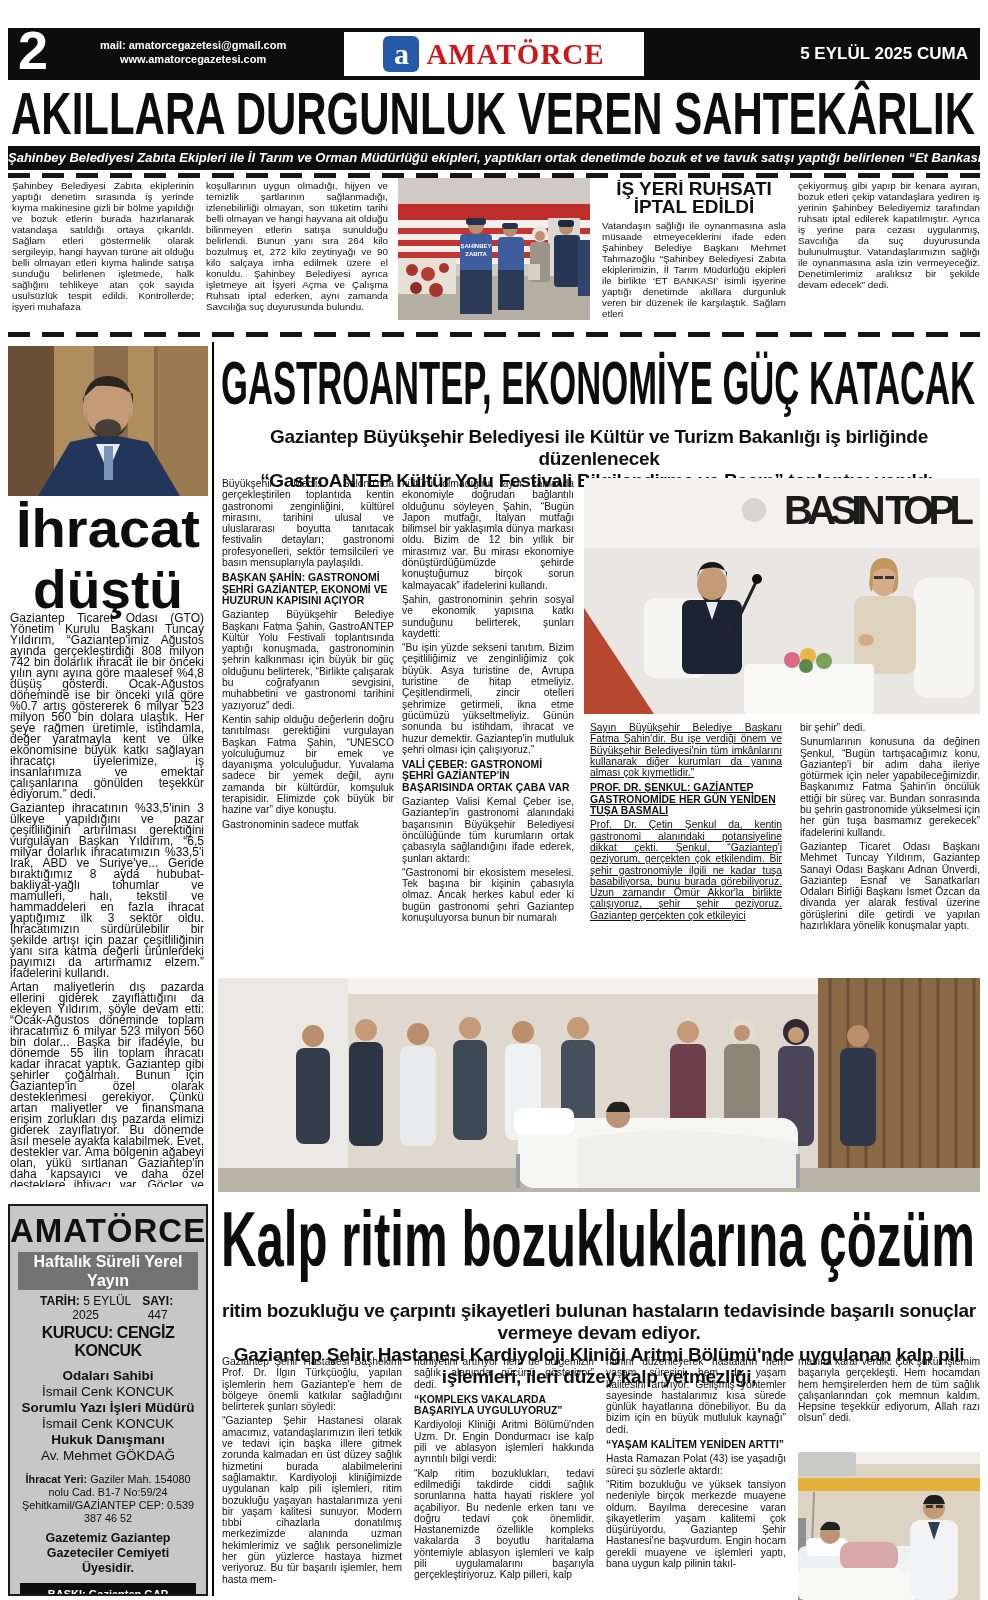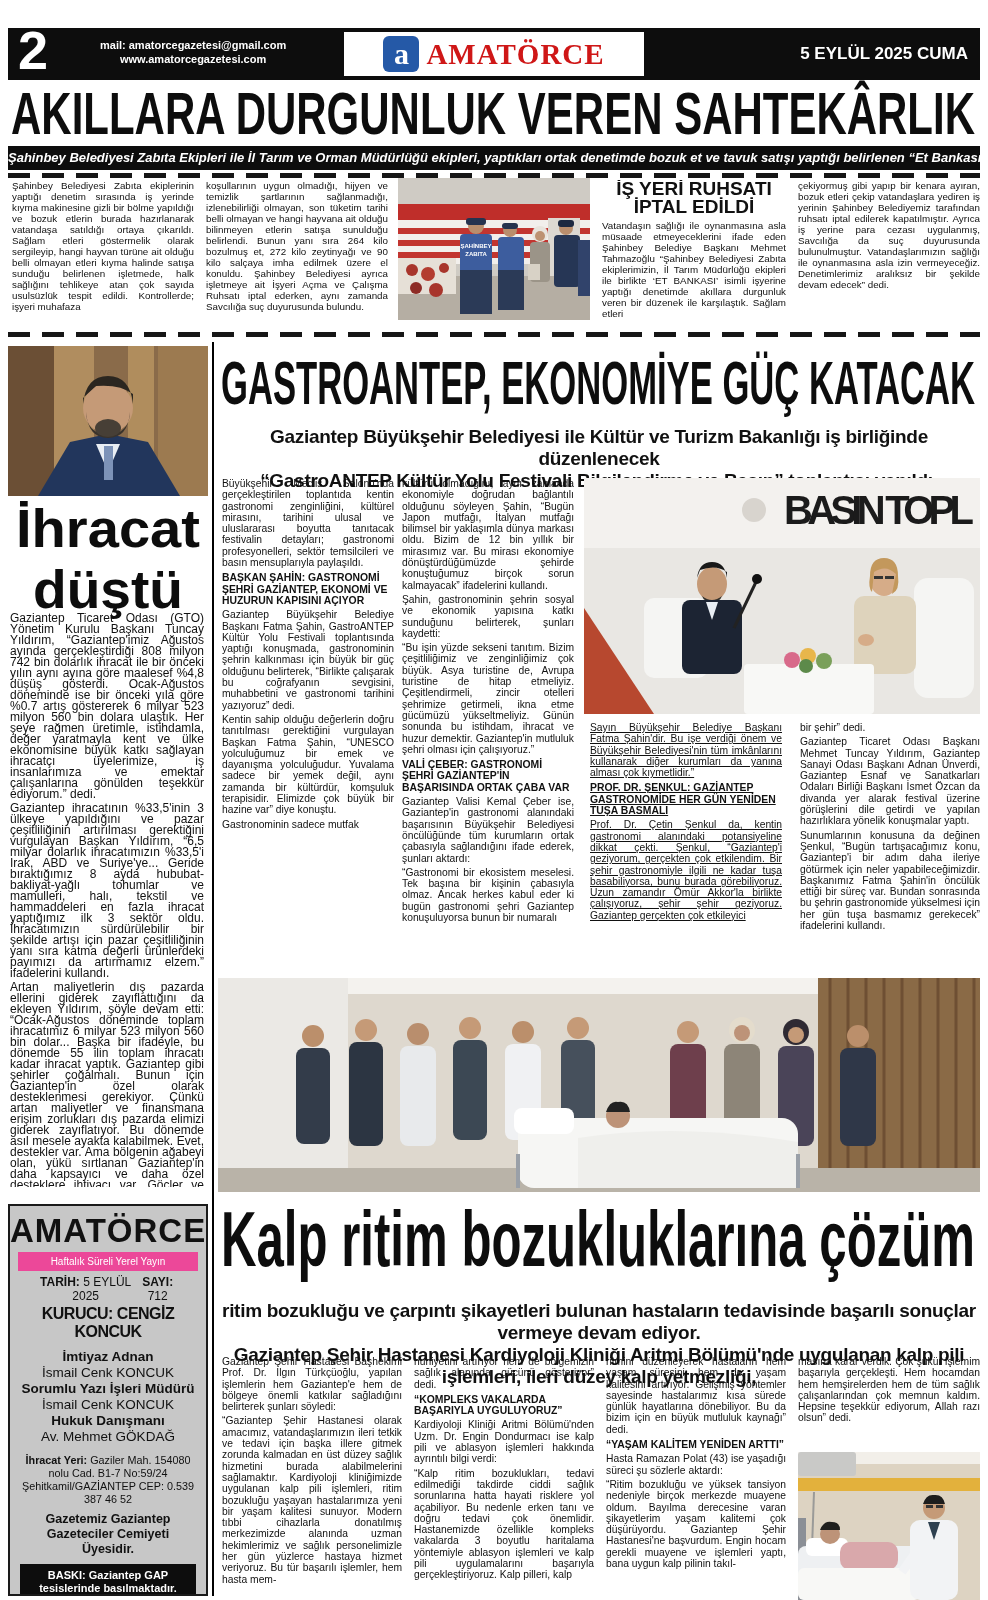--- a/index.html
+++ b/index.html
@@ -29,21 +29,21 @@
   .photo{position:absolute;display:block;}
   
   .vline{position:absolute;left:212px;top:342px;width:2px;height:1254px;background:#000;}
   .sbtext{position:absolute;left:10px;top:613px;width:194px;height:574px;overflow:hidden;
           font-size:12px;line-height:11px;text-align:justify;}
   .sbtext p{margin:0 0 3px;}
   
   .masthead{position:absolute;left:8px;top:1204px;width:196px;height:388px;background:#c7c7c7;
             border:2px solid #1a1a1a;text-align:center;overflow:hidden;}
   .mh-title{font-size:33px;font-weight:bold;letter-spacing:1px;margin:6px 0 2px;}
-  .mh-bar{background:#ec4899;color:#fff;font-size:10px;font-weight:normal;line-height:19px;margin:0 8px 4px;}
+  .mh-bar{background:#737373;color:#fff;font-size:16px;font-weight:bold;line-height:19px;margin:0 8px 4px;}
   .mh-dateline{display:flex;justify-content:space-between;padding:0 26px;font-size:12px;margin-bottom:2px;}
   .mh-dateline b{font-weight:bold;}
   .mh-founder{font-size:16px;font-weight:bold;letter-spacing:-0.5px;margin-bottom:8px;}
   .mh-role{font-size:13.5px;font-weight:bold;line-height:16px;}
   .mh-name{font-size:13.5px;line-height:16px;}
   .mh-addr{font-size:10.8px;line-height:13px;margin:9px 6px 6px;}
   .mh-member{font-size:12.5px;font-weight:bold;line-height:15px;margin:0 10px 7px;}
   .mh-print{background:#0d0d0d;color:#fff;font-size:11px;font-weight:bold;line-height:13px;
             margin:0 10px 7px;padding:5px 4px;}
   
@@ -161,24 +161,24 @@
     <p>Artan maliyetlerin dış pazarda ellerini giderek zayıflattığını da ekleyen Yıldırım, şöyle devam etti: “Ocak-Ağustos döneminde toplam ihracatımız 6 milyar 523 milyon 560 bin dolar... Başka bir ifadeyle, bu dönemde 55 ilin toplam ihracatı kadar ihracat yaptık. Gaziantep gibi şehirler çoğalmalı. Bunun için Gaziantep'in özel olarak desteklenmesi gerekiyor. Çünkü artan maliyetler ve finansmana erişim zorlukları dış pazarda elimizi giderek zayıflatıyor. Bu dönemde asıl mesele ayakta kalabilmek. Evet, destekler var. Ama bölgenin ağabeyi olan, yükü sırtlanan Gaziantep'in daha kapsayıcı ve daha özel desteklere ihtiyacı var. Göçler ve deprem derken Gaziantep yorgun, Gaziantep mahzun. Karar vericiler Gaziantep'in sesini duymak zorunda.”</p>
   </div>
 
   <div class="masthead">
     <div class="mh-title">AMATÖRCE</div>
     <div class="mh-bar">Haftalık Süreli Yerel Yayın</div>
     <div class="mh-dateline">
       <span><b>TARİH:</b>
         <span>5 EYLÜL 2025</span></span>
       <span><b>SAYI:</b>
-        <span>712</span></span>
+        <span>447</span></span>
     </div>
     <div class="mh-founder">KURUCU: CENGİZ KONCUK</div>
-    <div class="mh-role">İmtiyaz Adnan</div>
+    <div class="mh-role">Odaları Sahibi</div>
     <div class="mh-name">İsmail Cenk KONCUK</div>
     <div class="mh-role">Sorumlu Yazı İşleri Müdürü</div>
     <div class="mh-name">İsmail Cenk KONCUK</div>
     <div class="mh-role">Hukuk Danışmanı</div>
     <div class="mh-name">Av. Mehmet GÖKDAĞ</div>
     <p class="mh-addr"><b>İhracat Yeri:</b><span> Gaziler Mah. 154080 nolu Cad. B1-7 No:59/24 Şehitkamil/GAZİANTEP CEP: 0.539 387 46 52</span></p>
     <div class="mh-member">Gazetemiz Gaziantep Gazeteciler Cemiyeti Üyesidir.</div>
     <div class="mh-print">BASKI: Gaziantep GAP tesislerinde basılmaktadır. İsmetpaşa mah. 7 Nolu Sokak No:17</div>
 
   </div>
@@ -235,22 +235,22 @@
       <circle cx="222" cy="188" r="7" fill="#5d8a4a"></circle>
   </svg>
 
   <div class="bcol" style="left:590px;top:722px;width:192px;height:250px;text-decoration:underline;">
     <p>Sayın Büyükşehir Belediye Başkanı Fatma Şahin'dir. Bu işe verdiği önem ve Büyükşehir Belediyesi'nin tüm imkânlarını kullanarak diğer kurumları da yanına alması çok kıymetlidir.”</p>
     <p class="ch">PROF. DR. ŞENKUL: GAZİANTEP GASTRONOMİDE HER GÜN YENİDEN TUŞA BASMALI</p>
     <p>Prof. Dr. Çetin Şenkul da, kentin gastronomi alanındaki potansiyeline dikkat çekti. Şenkul, “Gaziantep'i geziyorum, gerçekten çok etkilendim. Bir şehir gastronomiyle ilgili ne kadar tuşa basabiliyorsa, bunu burada görebiliyoruz. Uzun zamandır Ömür Akkor'la birlikte çalışıyoruz, şehir şehir geziyoruz. Gaziantep gerçekten çok etkileyici</p>
   </div>
   <div class="bcol" style="left:800px;top:722px;width:180px;height:250px;">
     <p>bir şehir” dedi.</p>
+    <p>Sunumlarının konusuna da değinen Şenkul, “Bugün tartışacağımız konu, Gaziantep'i bir adım daha ileriye götürmek için neler yapabileceğimizdir. Başkanımız Fatma Şahin'in öncülük ettiği bir süreç var. Bundan sonrasında bu şehrin gastronomide yükselmesi için her gün tuşa basmamız gerekecek” ifadelerini kullandı.</p>
     <p>Gaziantep Ticaret Odası Başkanı Mehmet Tuncay Yıldırım, Gaziantep Sanayi Odası Başkanı Adnan Ünverdi, Gaziantep Esnaf ve Sanatkarları Odaları Birliği Başkanı İsmet Özcan da divanda yer alarak festival üzerine görüşlerini dile getirdi ve yapılan hazırlıklara yönelik konuşmalar yaptı.</p>
-    <p>Sunumlarının konusuna da değinen Şenkul, “Bugün tartışacağımız konu, Gaziantep'i bir adım daha ileriye götürmek için neler yapabileceğimizdir. Başkanımız Fatma Şahin'in öncülük ettiği bir süreç var. Bundan sonrasında bu şehrin gastronomide yükselmesi için her gün tuşa basmamız gerekecek” ifadelerini kullandı.</p>
   </div>
 
   <svg class="photo" style="left:218px;top:978px;" width="762" height="214" viewBox="0 0 762 214">
     <rect width="762" height="214" fill="#ded8ce"></rect>
     <rect width="762" height="16" fill="#f4f2ee"></rect>
     <rect x="0" y="0" width="130" height="214" fill="#ebe9e5"></rect>
     <rect x="600" y="0" width="162" height="214" fill="#8a6a46"></rect>
     <g stroke="#6e4f33" stroke-width="3">
       <line x1="612" y1="0" x2="612" y2="214"></line>
         <line x1="630" y1="0" x2="630" y2="214"></line>

